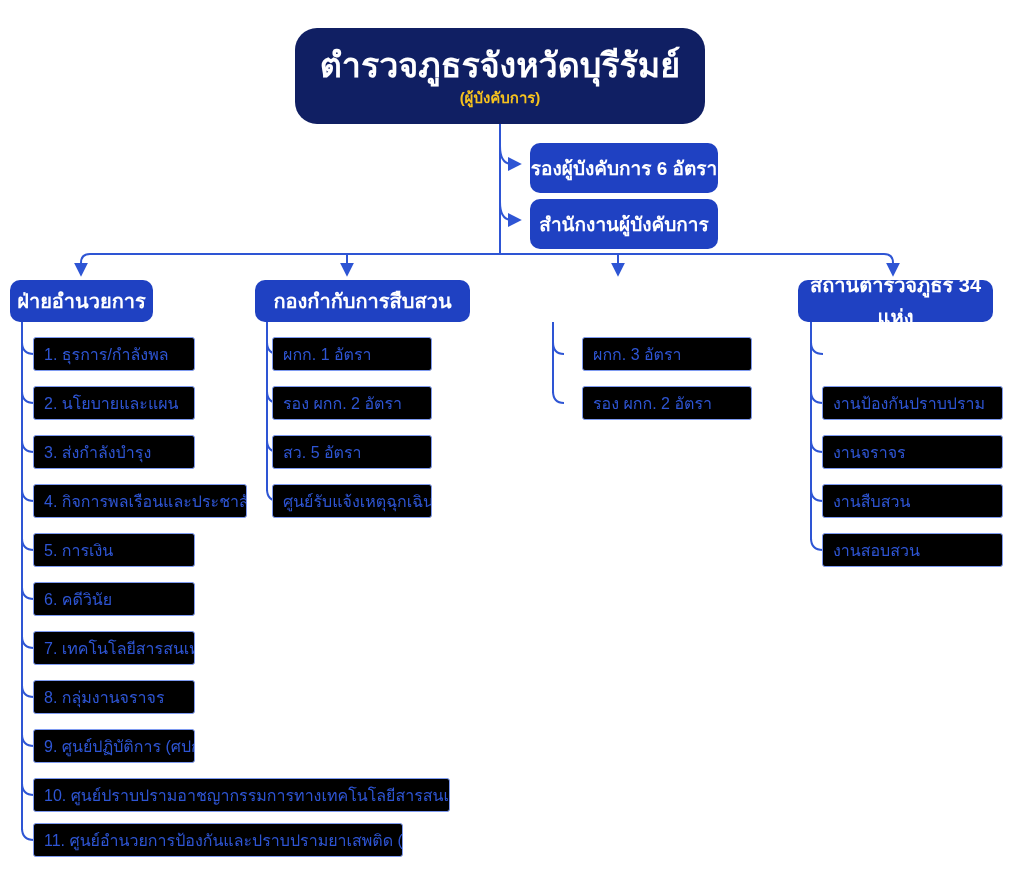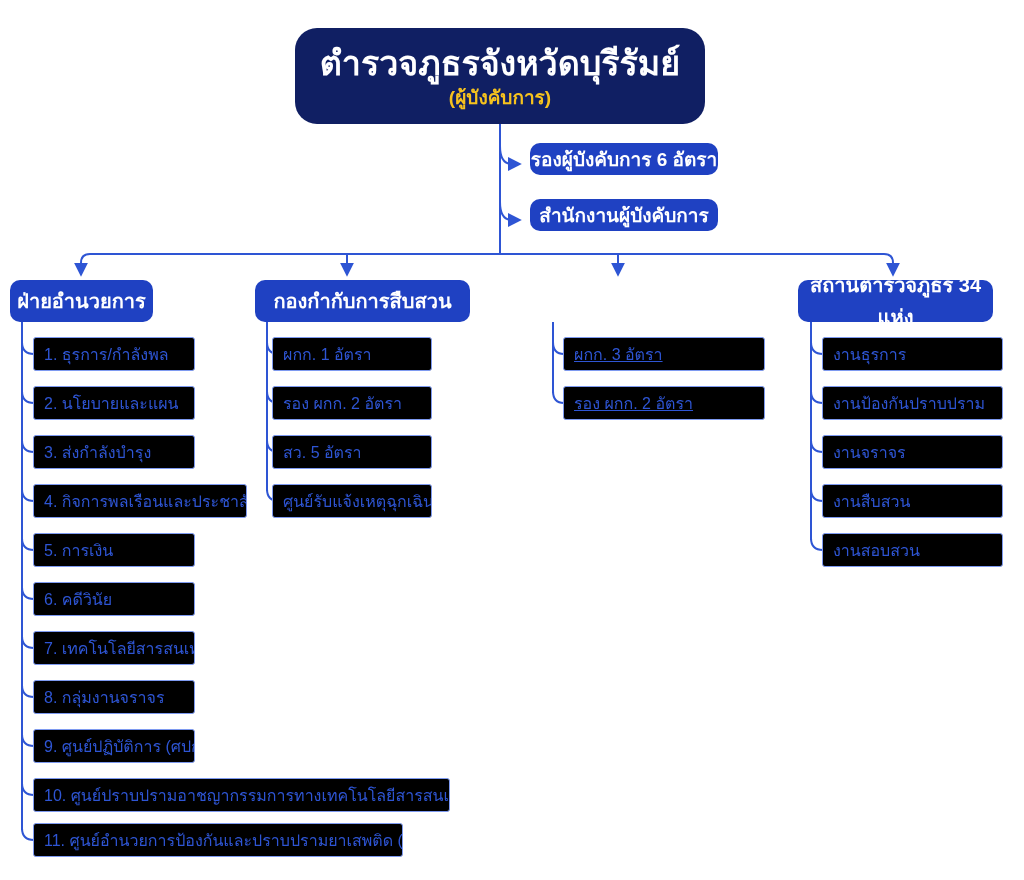--- a/index.html
+++ b/index.html
@@ -7,41 +7,41 @@
   .canvas{position:relative;width:1024px;height:880px;background:#ffffff;overflow:hidden;}
   svg.connectors{position:absolute;left:0;top:0;width:1024px;height:880px;pointer-events:none;}
   .node{position:absolute;box-sizing:border-box;}
   .root-box{
     left:295px;top:28px;width:410px;height:96px;
     background:#101f63;border-radius:22px;
     display:flex;flex-direction:column;align-items:center;justify-content:center;
     text-align:center;line-height:1.25;
   }
   .root-title{color:#ffffff;font-size:34px;font-weight:bold;}
-  .root-subtitle{color:#f6c21e;font-size:19px;font-weight:bold;margin-top:2px;}
+  .root-subtitle{color:#f6c21e;font-size:15px;font-weight:bold;margin-top:2px;}
   .blue-box{
     background:#1f41c2;border-radius:10px;color:#ffffff;font-weight:bold;
     display:flex;align-items:center;justify-content:center;text-align:center;
   }
-  .mid{left:530px;width:188px;height:32px;font-size:19px;}
+  .mid{left:530px;width:188px;height:50px;font-size:19px;}
   .mid-1{top:143px;}
   .mid-2{top:199px;}
   .hdr{top:280px;height:42px;font-size:20px;}
   .hdr-1{left:10px;width:143px;}
   .hdr-2{left:255px;width:215px;}
   .hdr-3{left:542px;width:153px;}
   .hdr-4{left:798px;width:195px;}
   .item{
     height:34px;background:#000000;border:1.6px solid #7e9af0;border-radius:3px;
     color:#2e55d4;font-size:16px;display:flex;align-items:center;
     padding:0 8px 0 10px;white-space:nowrap;overflow:hidden;
   }
   .c1{left:33px;width:162px;}
   .c2{left:272px;width:160px;}
-  .c3{left:563px;width:202px;text-decoration:underline;}
+  .c3{left:582px;width:170px;}
   .c4{left:822px;width:181px;}
 </style>
 </head>
 <body>
 
 <div class="canvas">
 
   <svg class="connectors" viewBox="0 0 1024 880" xmlns="http://www.w3.org/2000/svg">
     <defs>
       <marker id="arr" viewBox="0 0 10 10" refX="8" refY="5" markerWidth="7" markerHeight="7" orient="auto-start-reverse">
@@ -103,19 +103,18 @@
   <div class="node item c1" style="top:823px;width:370px">11. ศูนย์อำนวยการป้องกันและปราบปรามยาเสพติด (ศอ.ปส.ภ.จว.)</div>
 
   <div class="node item c2" style="top:337px">ผกก. 1 อัตรา</div>
   <div class="node item c2" style="top:386px">รอง ผกก. 2 อัตรา</div>
   <div class="node item c2" style="top:435px">สว. 5 อัตรา</div>
   <div class="node item c2" style="top:484px">ศูนย์รับแจ้งเหตุฉุกเฉิน 191</div>
 
   <div class="node item c3" style="top:337px">ผกก. 3 อัตรา</div>
   <div class="node item c3" style="top:386px">รอง ผกก. 2 อัตรา</div>
 
-  <div class="node item c4" style="top:337px">งานธุรการ</div>
   <div class="node item c4" style="top:386px">งานป้องกันปราบปราม</div>
   <div class="node item c4" style="top:435px">งานจราจร</div>
   <div class="node item c4" style="top:484px">งานสืบสวน</div>
   <div class="node item c4" style="top:533px">งานสอบสวน</div>
 
 </div>
 
 </body></html>

